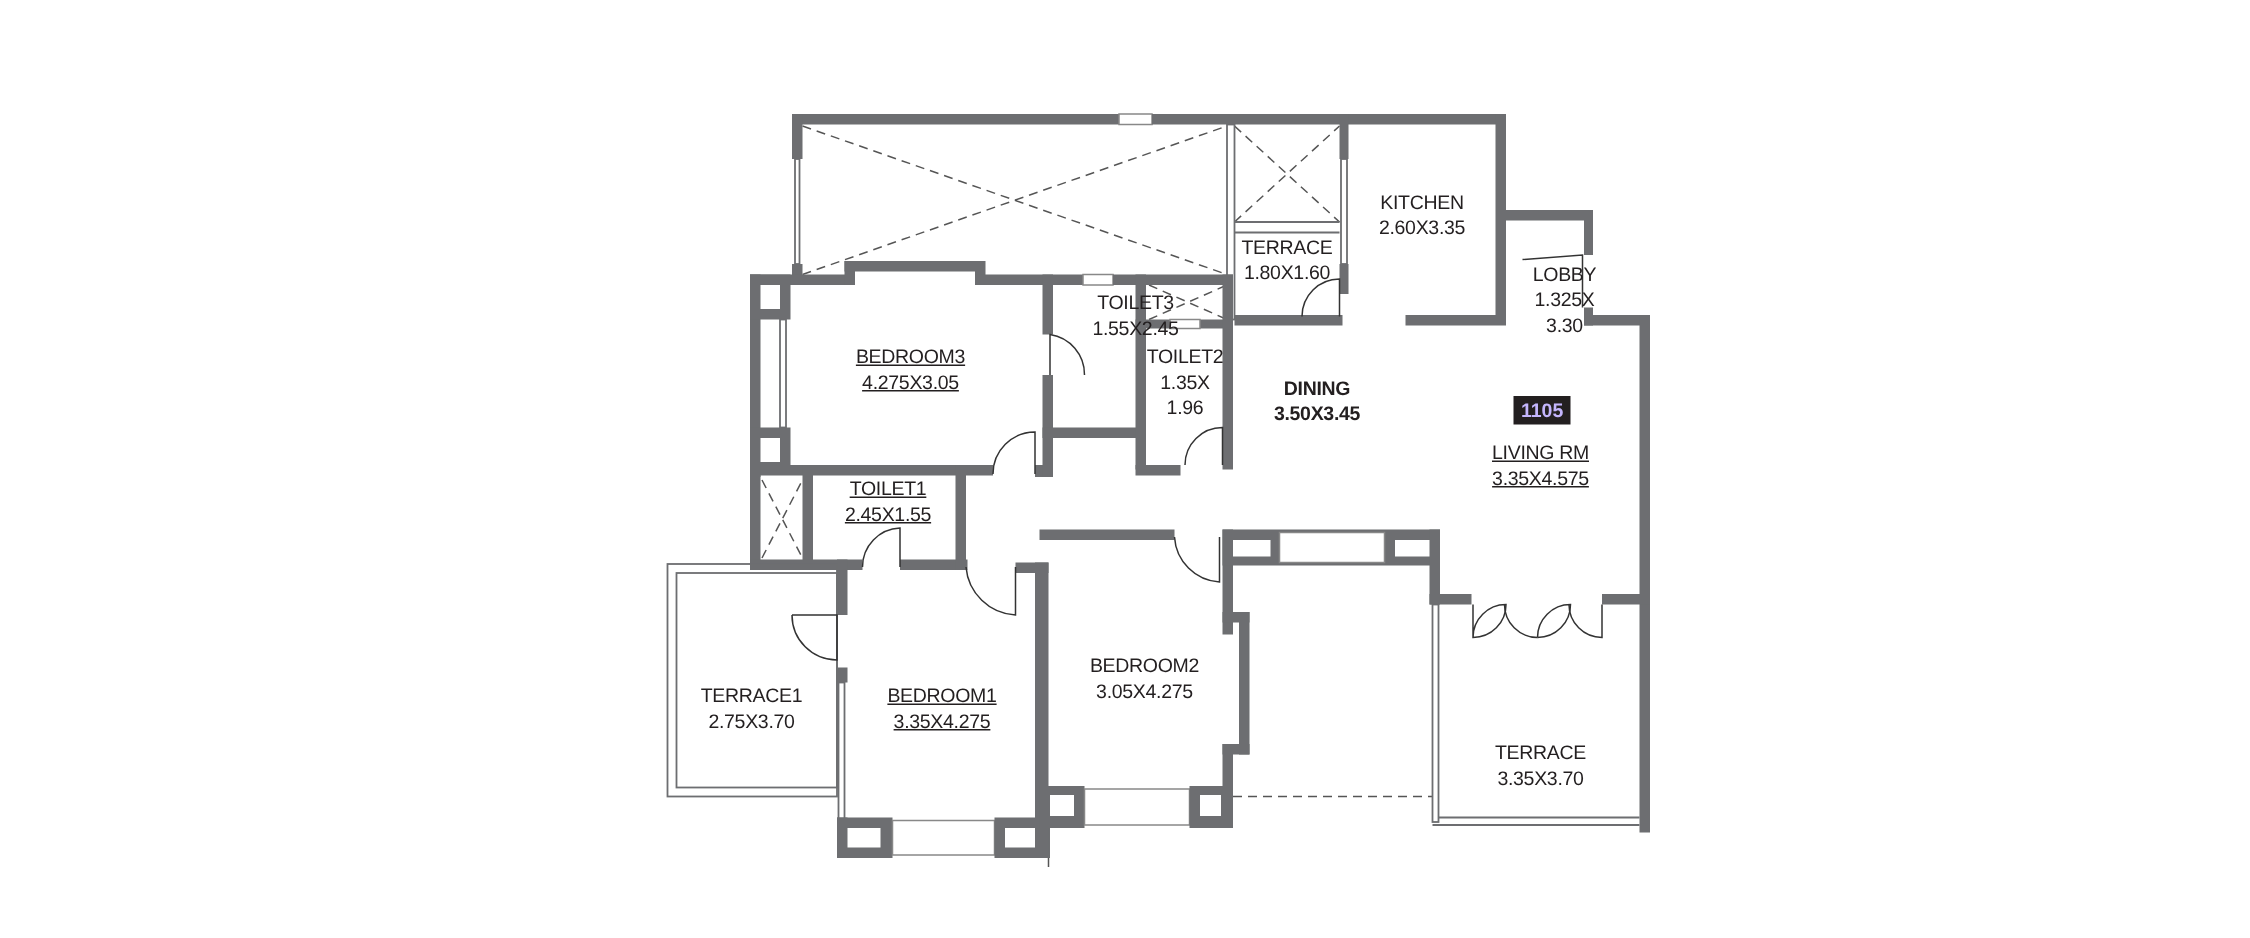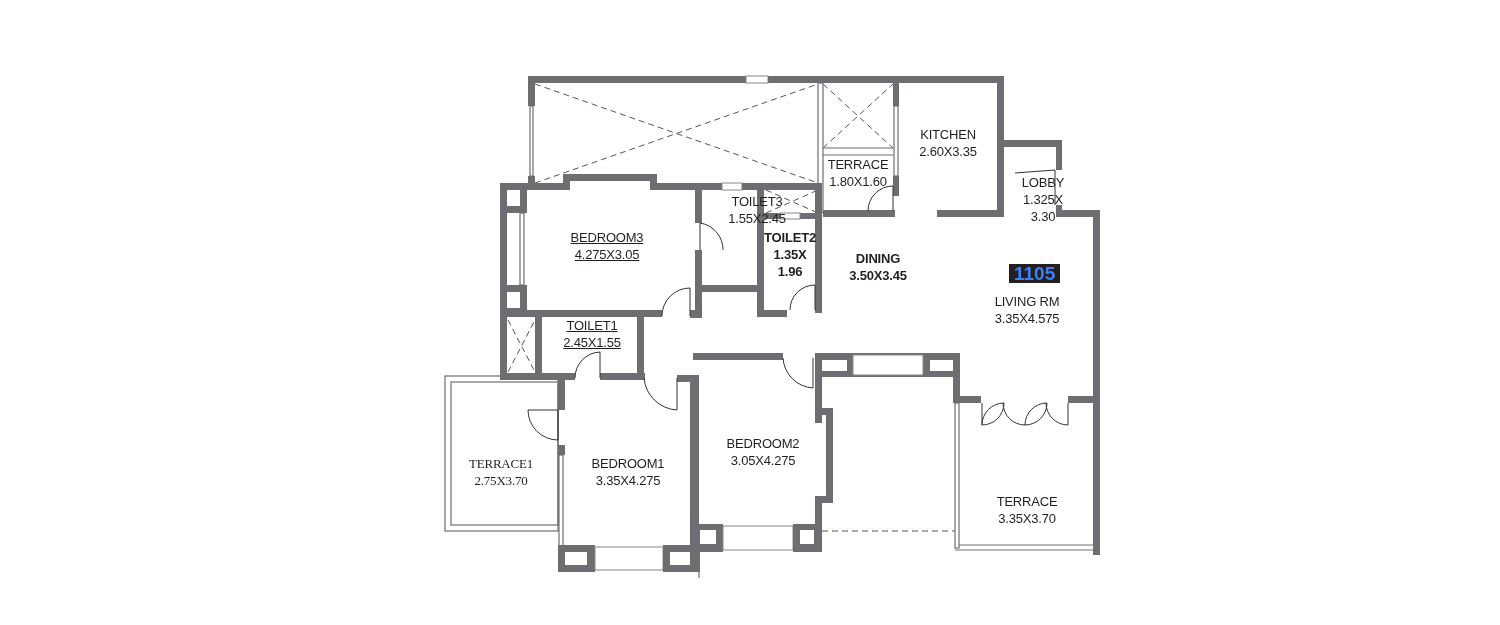--- a/index.html
+++ b/index.html
@@ -7,22 +7,22 @@
          font-family: "Liberation Sans", sans-serif; }
   #plan { position: absolute; left: 0; top: 0; width: 1500px; height: 625px; }
   .wall { fill: #6d6e71; }
   .thin { stroke: #6d6e71; stroke-width: 1.2; fill: none; }
   .dash { stroke: #555; stroke-width: 1; stroke-dasharray: 6 4; fill: none; }
   .door { stroke: #333; stroke-width: 1; fill: none; }
   .win { stroke: #888; stroke-width: 1; fill: #fff; }
   .label { position: absolute; text-align: center; color: #231f20;
            font-size: 13px; line-height: 17px; transform: translateX(-50%);
            white-space: nowrap; letter-spacing: -0.2px; }
-  .unit-badge { position: absolute; background: #231f20; color: #3b82f6;
-                font-weight: bold; font-size: 19px; padding: 2px 5px;
+  .unit-badge { position: absolute; background: #231f20; color: #c4b5fd;
+                font-weight: bold; font-size: 13px; padding: 2px 5px;
                 line-height: 15px; }
 </style>
 </head>
 <body>
 
 <svg id="plan" viewBox="0 0 1500 625" xmlns="http://www.w3.org/2000/svg">
 
   <g>
     <line class="dash" x1="535" y1="84" x2="818" y2="183"></line>
     <line class="dash" x1="535" y1="183" x2="818" y2="84"></line>
@@ -163,47 +163,47 @@
 </div>
 <div class="label" style="left:1043px;top:174px;">
   <div>LOBBY</div>
   <div>1.325X</div>
   <div>3.30</div>
 </div>
 <div class="label" style="left:730px;top:193px;margin-left:27px;">
   <div>TOILET3</div>
   <div>1.55X2.45</div>
 </div>
-<div class="label" style="left:790px;top:229px;font-weight:bold;">
+<div class="label" style="left:790px;top:229px;">
   <div>TOILET2</div>
   <div>1.35X</div>
   <div>1.96</div>
 </div>
 <div class="label" style="left:607px;top:229px;text-decoration:underline;">
   <div>BEDROOM3</div>
   <div>4.275X3.05</div>
 </div>
 <div class="label" style="left:878px;top:250px;font-weight:bold;">
   <div>DINING</div>
   <div>3.50X3.45</div>
 </div>
 <div class="unit-badge" style="left:1009px;top:264px;">1105</div>
-<div class="label" style="left:1027px;top:293px;">
+<div class="label" style="left:1027px;top:293px;text-decoration:underline;">
   <div>LIVING RM</div>
   <div>3.35X4.575</div>
 </div>
 <div class="label" style="left:592px;top:317px;text-decoration:underline;">
   <div>TOILET1</div>
   <div>2.45X1.55</div>
 </div>
-<div class="label" style="left:501px;top:455px;font-family:Liberation Serif, serif;">
+<div class="label" style="left:501px;top:455px;">
   <div>TERRACE1</div>
   <div>2.75X3.70</div>
 </div>
-<div class="label" style="left:628px;top:455px;">
+<div class="label" style="left:628px;top:455px;text-decoration:underline;">
   <div>BEDROOM1</div>
   <div>3.35X4.275</div>
 </div>
 <div class="label" style="left:763px;top:435px;">
   <div>BEDROOM2</div>
   <div>3.05X4.275</div>
 </div>
 <div class="label" style="left:1027px;top:493px;">
   <div>TERRACE</div>
   <div>3.35X3.70</div>

